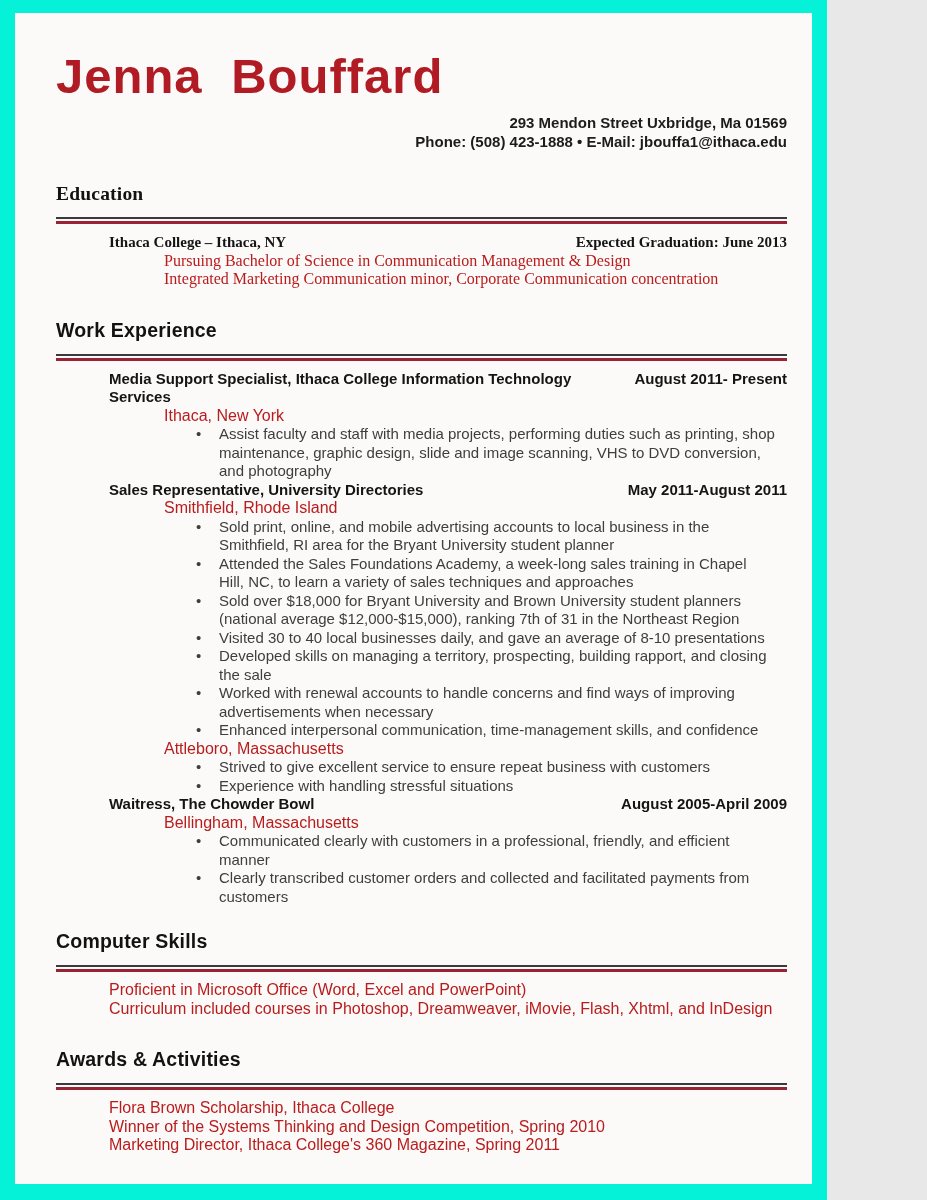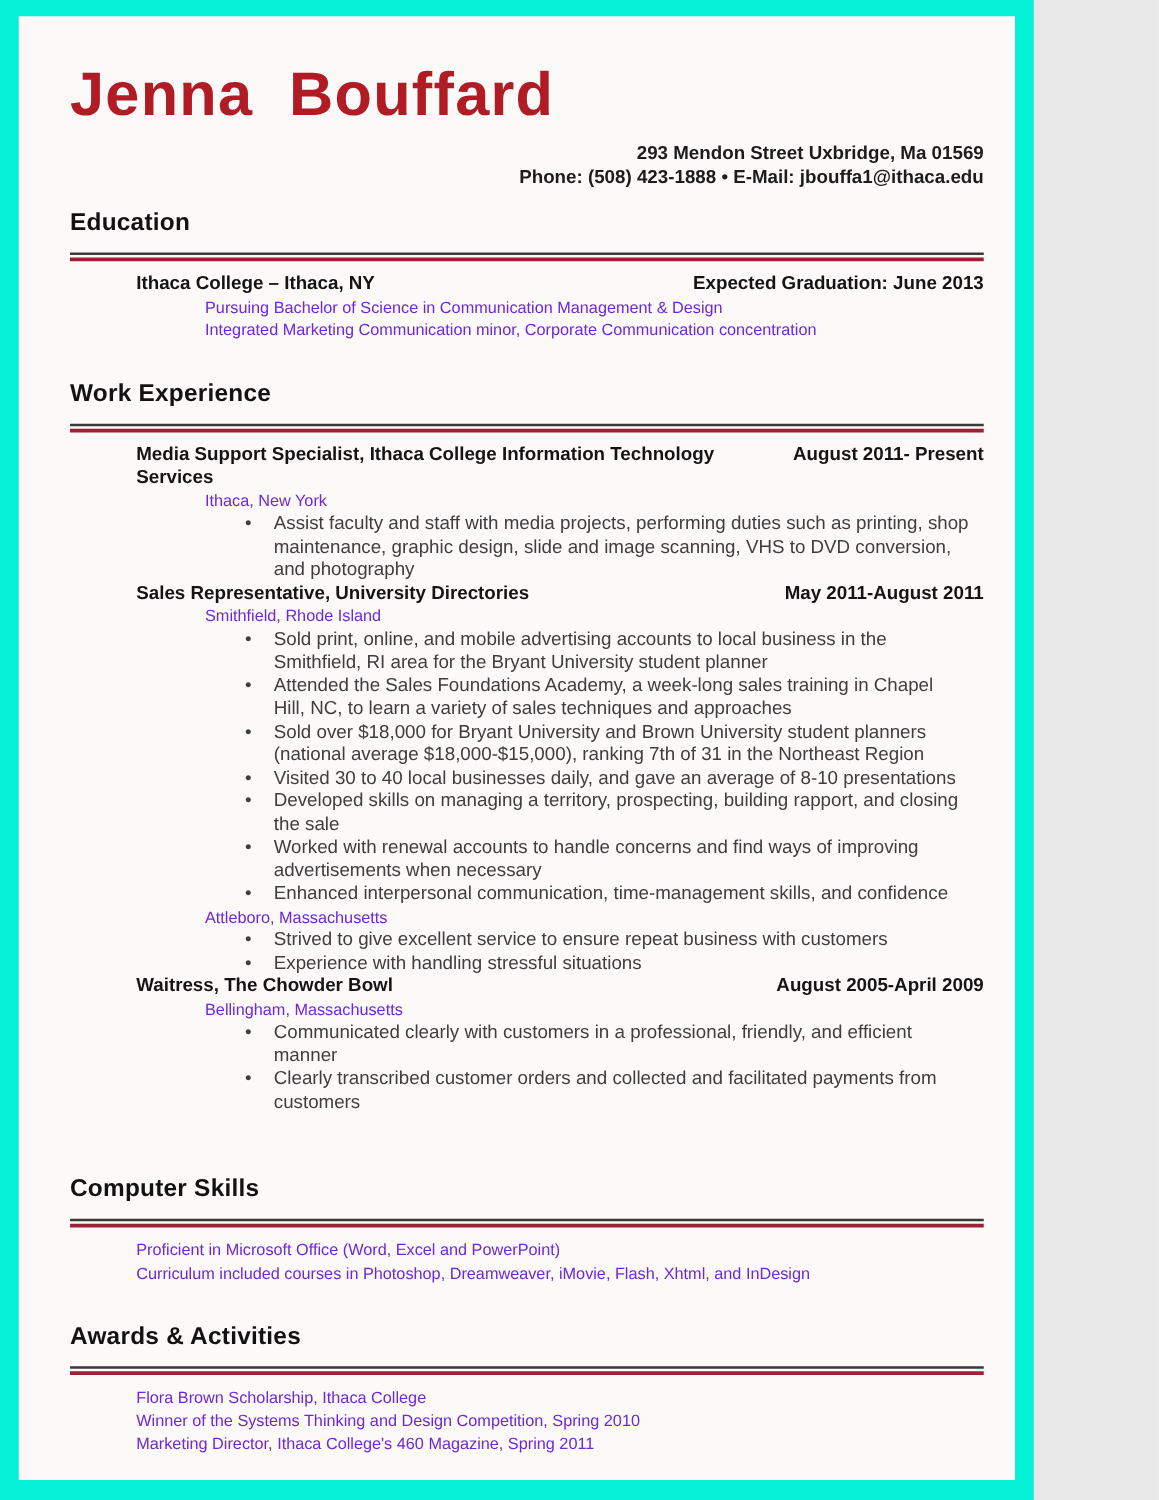--- a/index.html
+++ b/index.html
@@ -31,22 +31,22 @@
   .contact-block { margin-top:12px; }
   .contact-block div {
     font-size:15px;
     font-weight:bold;
     line-height:18.5px;
     color:#1C1C1C;
     text-align:right;
   }
   
   .section { margin-top:30px; }
-  .section.first { margin-top:16px; }
-  .section.skills { margin-top:49px; }
+  .section.first { margin-top:32px;font-family:Liberation Serif, serif; }
+  .section.skills { margin-top:24px; }
   h2.sec-heading {
     margin:0 0 12px 0;
     font-size:19.5px;
     font-weight:bold;
     color:#121212;
     letter-spacing:0.2px;
   }
   .rule {
     height:2px;
     border-top:2px solid #3A3A3C;
@@ -58,23 +58,23 @@
     justify-content:space-between;
     align-items:baseline;
     padding-left:53px;
     font-size:15px;
     font-weight:bold;
     line-height:18.5px;
     color:#141414;
   }
   .entry-head .date { white-space:nowrap; font-weight:bold; }
   .body-line {
-    font-size:13px;
+    font-size:16px;
     line-height:18.5px;
-    color:#6d28d9;
+    color:#b91c1c;
   }
   .indent-detail { padding-left:108px; }
   .indent-flat   { padding-left:53px; }
   ul.bullets {
     list-style:none;
     margin:0; padding:0;
     font-size:15px;
     line-height:18.5px;
     color:#3E3E3E;
   }
@@ -133,21 +133,21 @@
 
       <div>
         <div class="entry-head">
           <span>Sales Representative, University Directories</span>
           <span class="date">May 2011-August 2011</span>
         </div>
         <div class="body-line indent-detail">Smithfield, Rhode Island</div>
         <ul class="bullets">
           <li>Sold print, online, and mobile advertising accounts to local business in the Smithfield, RI area for the Bryant University student planner</li>
           <li>Attended the Sales Foundations Academy, a week-long sales training in Chapel Hill, NC, to learn a variety of sales techniques and approaches</li>
-          <li>Sold over $18,000 for Bryant University and Brown University student planners (national average $18,000-$15,000), ranking 7th of 31 in the Northeast Region</li>
+          <li>Sold over $18,000 for Bryant University and Brown University student planners (national average $12,000-$15,000), ranking 7th of 31 in the Northeast Region</li>
           <li>Visited 30 to 40 local businesses daily, and gave an average of 8-10 presentations</li>
           <li>Developed skills on managing a territory, prospecting, building rapport, and closing the sale</li>
           <li>Worked with renewal accounts to handle concerns and find ways of improving advertisements when necessary</li>
           <li>Enhanced interpersonal communication, time-management skills, and confidence</li>
         </ul>
       </div>
 
       <div>
         <div class="body-line indent-detail">Attleboro, Massachusetts</div>
         <ul class="bullets">
@@ -174,17 +174,17 @@
       <div class="rule"></div>
       <div class="body-line indent-flat">Proficient in Microsoft Office (Word, Excel and PowerPoint)</div>
       <div class="body-line indent-flat">Curriculum included courses in Photoshop, Dreamweaver, iMovie, Flash, Xhtml, and InDesign</div>
     </section>
 
     <section class="section">
       <h2 class="sec-heading">Awards &amp; Activities</h2>
       <div class="rule"></div>
       <div class="body-line indent-flat">Flora Brown Scholarship, Ithaca College</div>
       <div class="body-line indent-flat">Winner of the Systems Thinking and Design Competition, Spring 2010</div>
-      <div class="body-line indent-flat">Marketing Director, Ithaca College's 460 Magazine, Spring 2011</div>
+      <div class="body-line indent-flat">Marketing Director, Ithaca College's 360 Magazine, Spring 2011</div>
     </section>
 
   </div>
 </div>
 
 </body></html>

